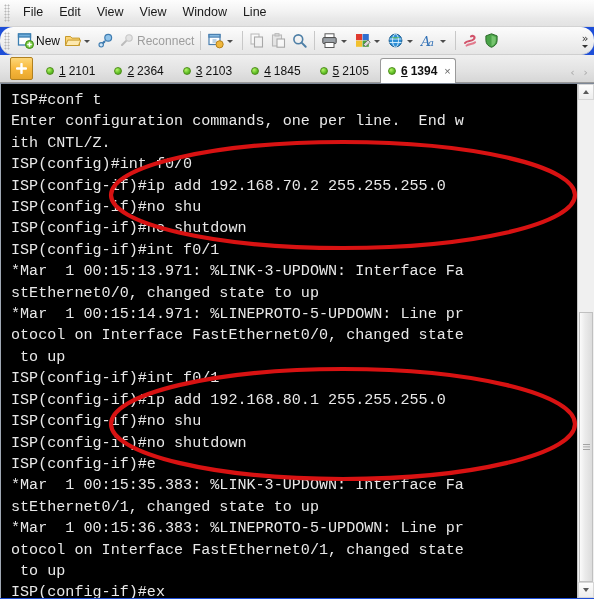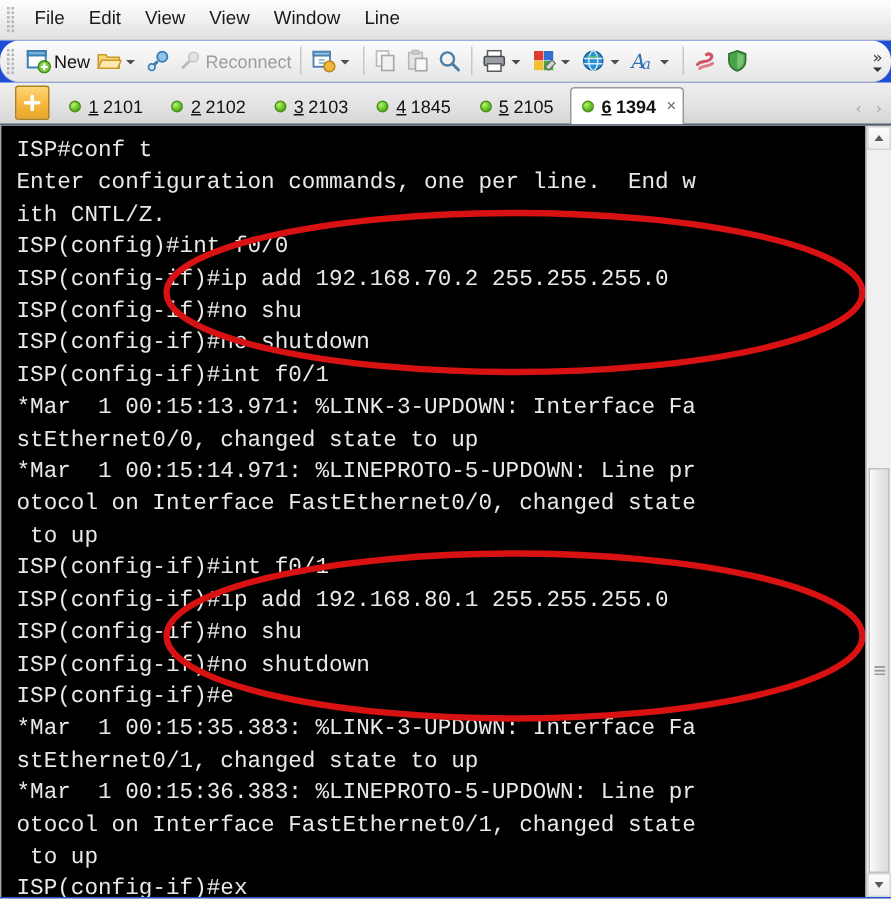--- a/index.html
+++ b/index.html
@@ -445,21 +445,21 @@
 
     <div class="tab">
       <span class="tab-dot"></span>
       <span class="tab-num">1</span>
       <span>2101</span>
     </div>
 
     <div class="tab">
       <span class="tab-dot"></span>
       <span class="tab-num">2</span>
-      <span>2102</span>
+      <span>2364</span>
     </div>
 
     <div class="tab">
       <span class="tab-dot"></span>
       <span class="tab-num">3</span>
       <span>2103</span>
     </div>
 
     <div class="tab">
       <span class="tab-dot"></span>

